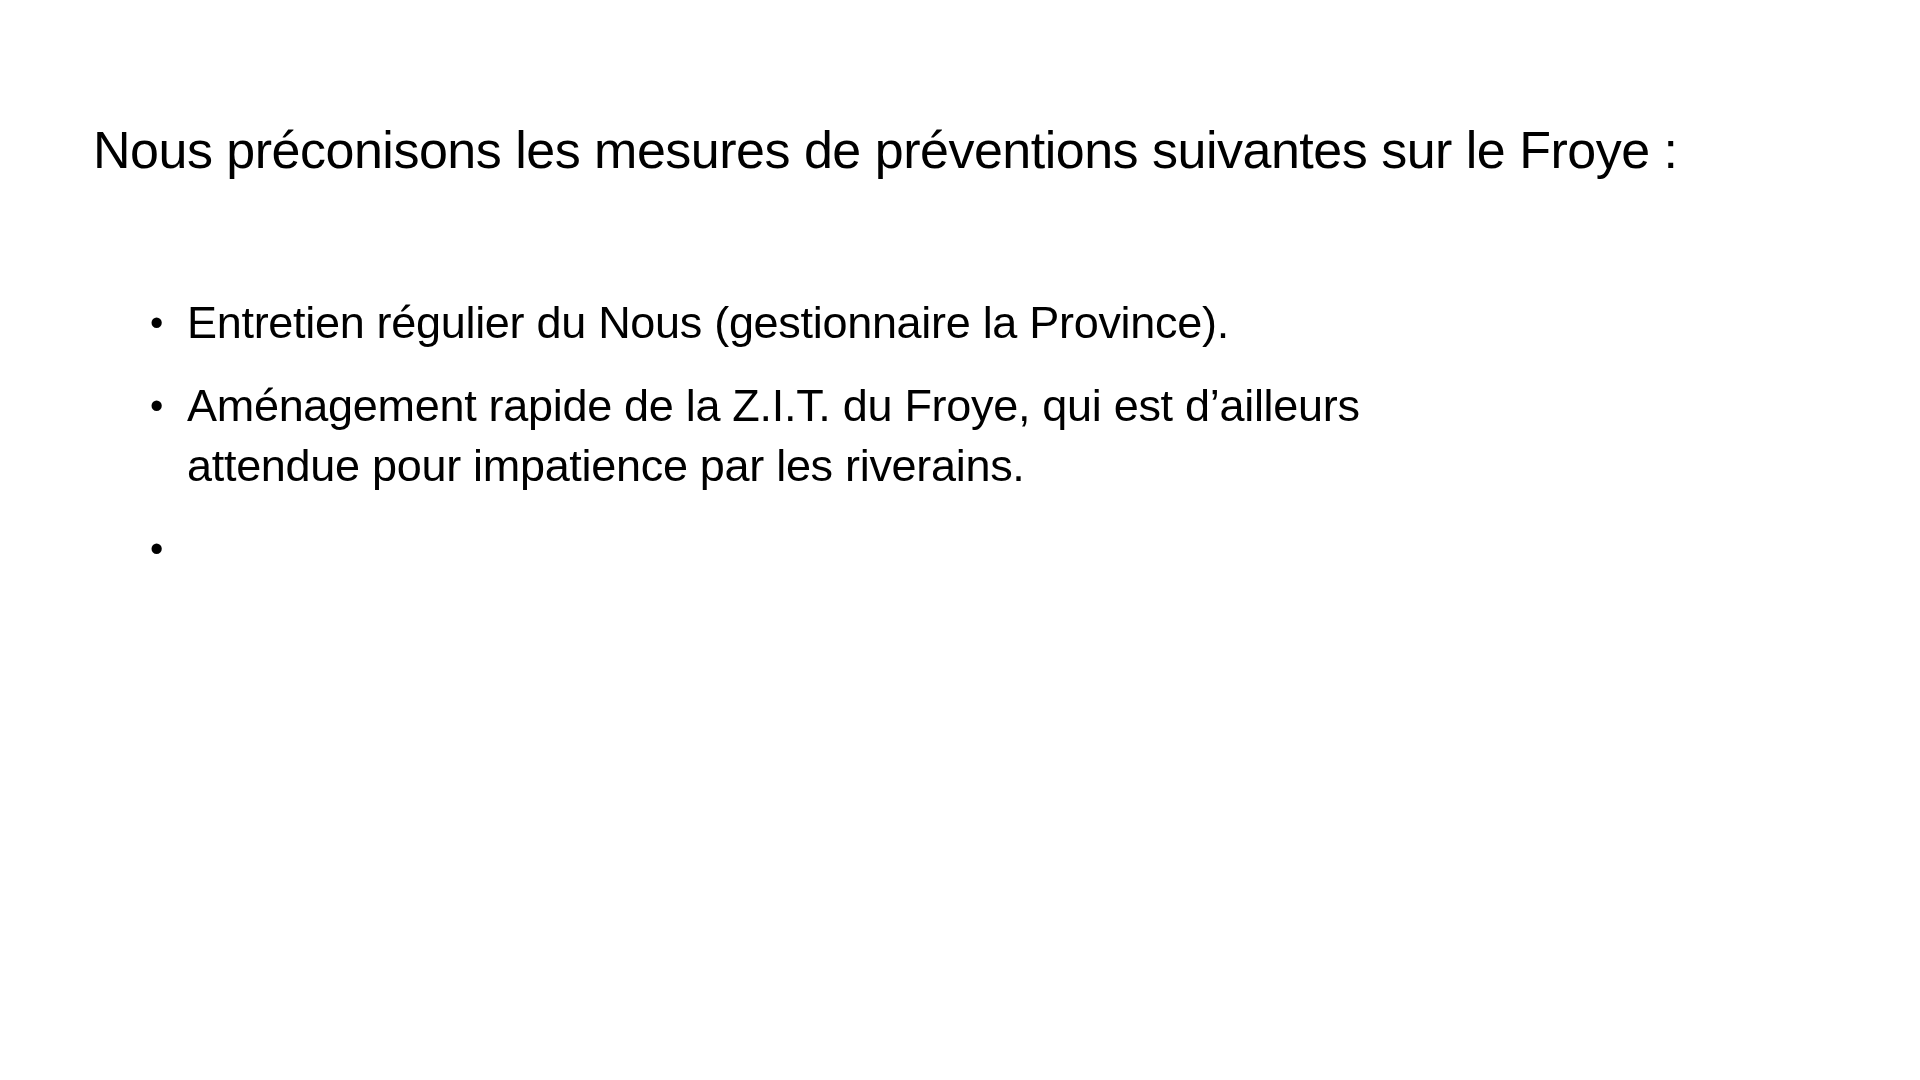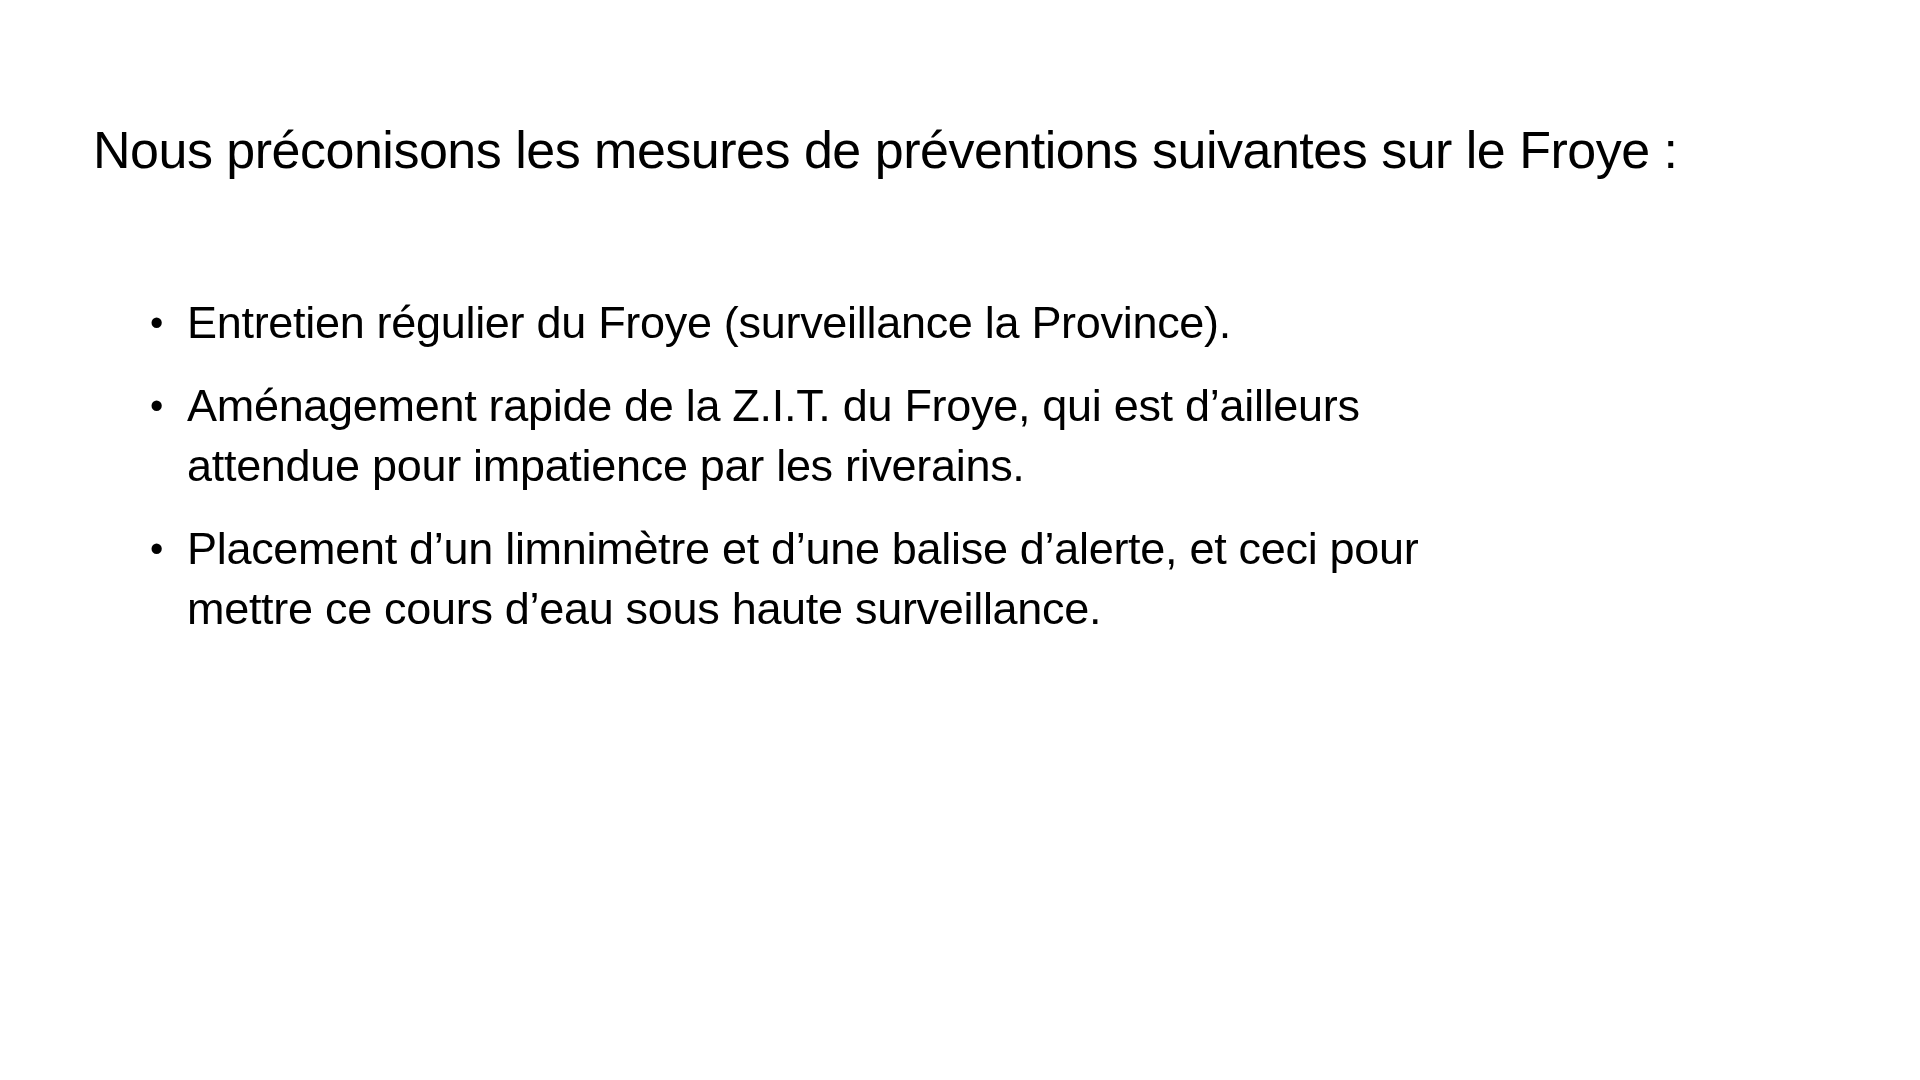--- a/index.html
+++ b/index.html
@@ -61,28 +61,27 @@
 <body>
 
 <div class="slide">
 
   <h1 class="slide-title">Nous préconisons les mesures de préventions suivantes sur le Froye :</h1>
 
   <ul class="bullet-list">
 
     <li class="bullet-item">
       <span class="bullet-marker">•</span>
-      <span class="bullet-text">Entretien régulier du Froye (surveillance la Province).</span>
+      <span class="bullet-text">Entretien régulier du Nous (gestionnaire la Province).</span>
     </li>
 
     <li class="bullet-item">
       <span class="bullet-marker">•</span>
       <span class="bullet-text">Aménagement rapide de la Z.I.T. du Froye, qui est d’ailleurs attendue pour impatience par les riverains.</span>
     </li>
 
     <li class="bullet-item">
       <span class="bullet-marker">•</span>
-      <span class="bullet-text">Placement d’un limnimètre et d’une balise d’alerte, et ceci pour mettre ce cours d’eau sous haute surveillance.</span>
     </li>
 
   </ul>
 
 </div>
 
 </body></html>

